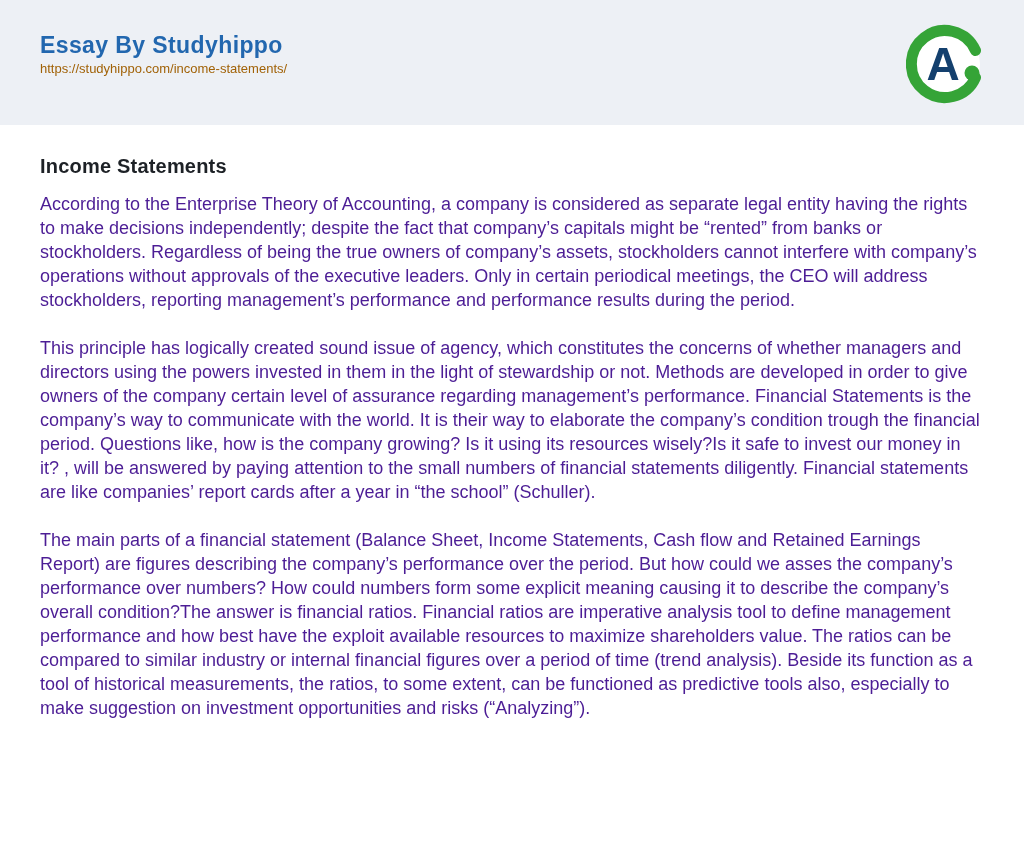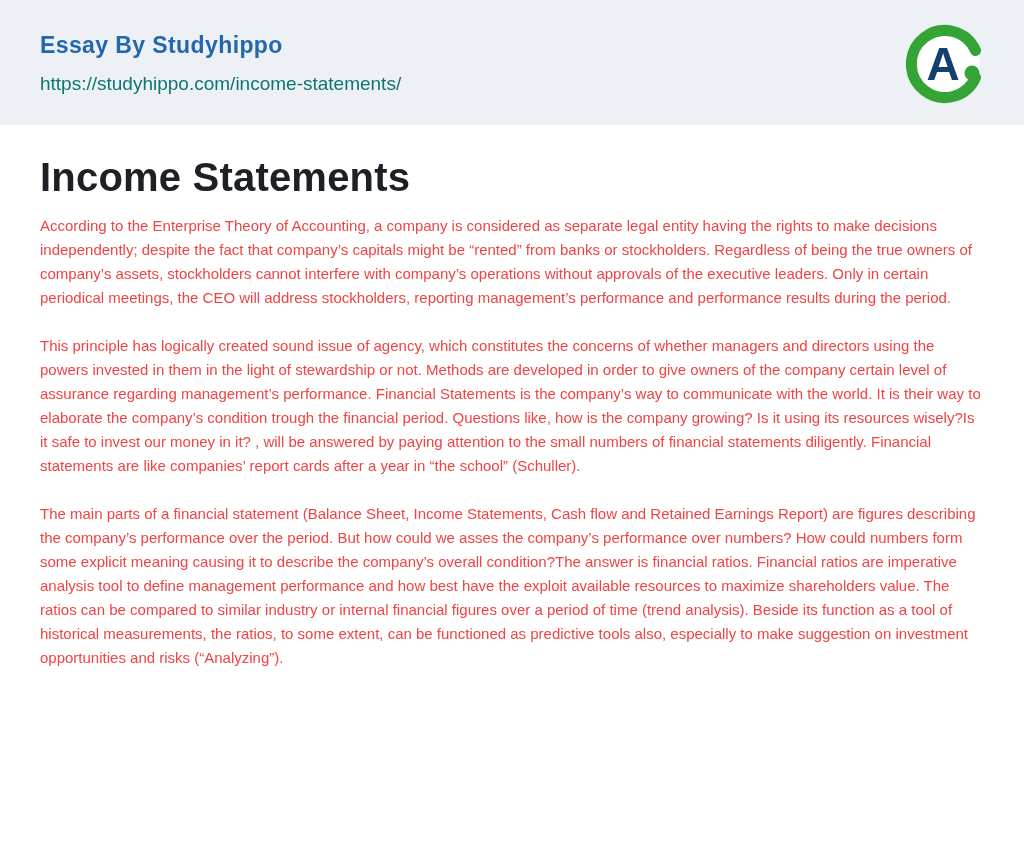--- a/index.html
+++ b/index.html
@@ -26,47 +26,46 @@
   }
   .site-title {
     color: #2267af;
     font-size: 23px;
     font-weight: 700;
     letter-spacing: 0.4px;
     margin-top: 6px;
   }
   .site-url {
     display: inline-block;
-    margin-top: 14px;
-    color: #0f766e;
-    font-size: 19px;
+    color: #a16207;
+    font-size: 13px;
     text-decoration: none;
     cursor: pointer;
   }
   .logo-wrap {
     position: absolute;
     top: 24px;
     right: 38px;
     width: 80px;
     height: 80px;
   }
   .content {
     padding: 22px 40px 0 40px;
   }
   .article-title {
     color: #1d2126;
-    font-size: 40px;
+    font-size: 20px;
     font-weight: 800;
     letter-spacing: 0.2px;
     margin-top: 8px;
     margin-bottom: 14px;
   }
   .article-body p {
-    color: #ef4444;
-    font-size: 15px;
+    color: #4c1d95;
+    font-size: 18px;
     line-height: 24px;
     margin-bottom: 24px;
     max-width: 946px;
   }
 </style>
 </head>
 <body>
 
 <div class="page">
 

